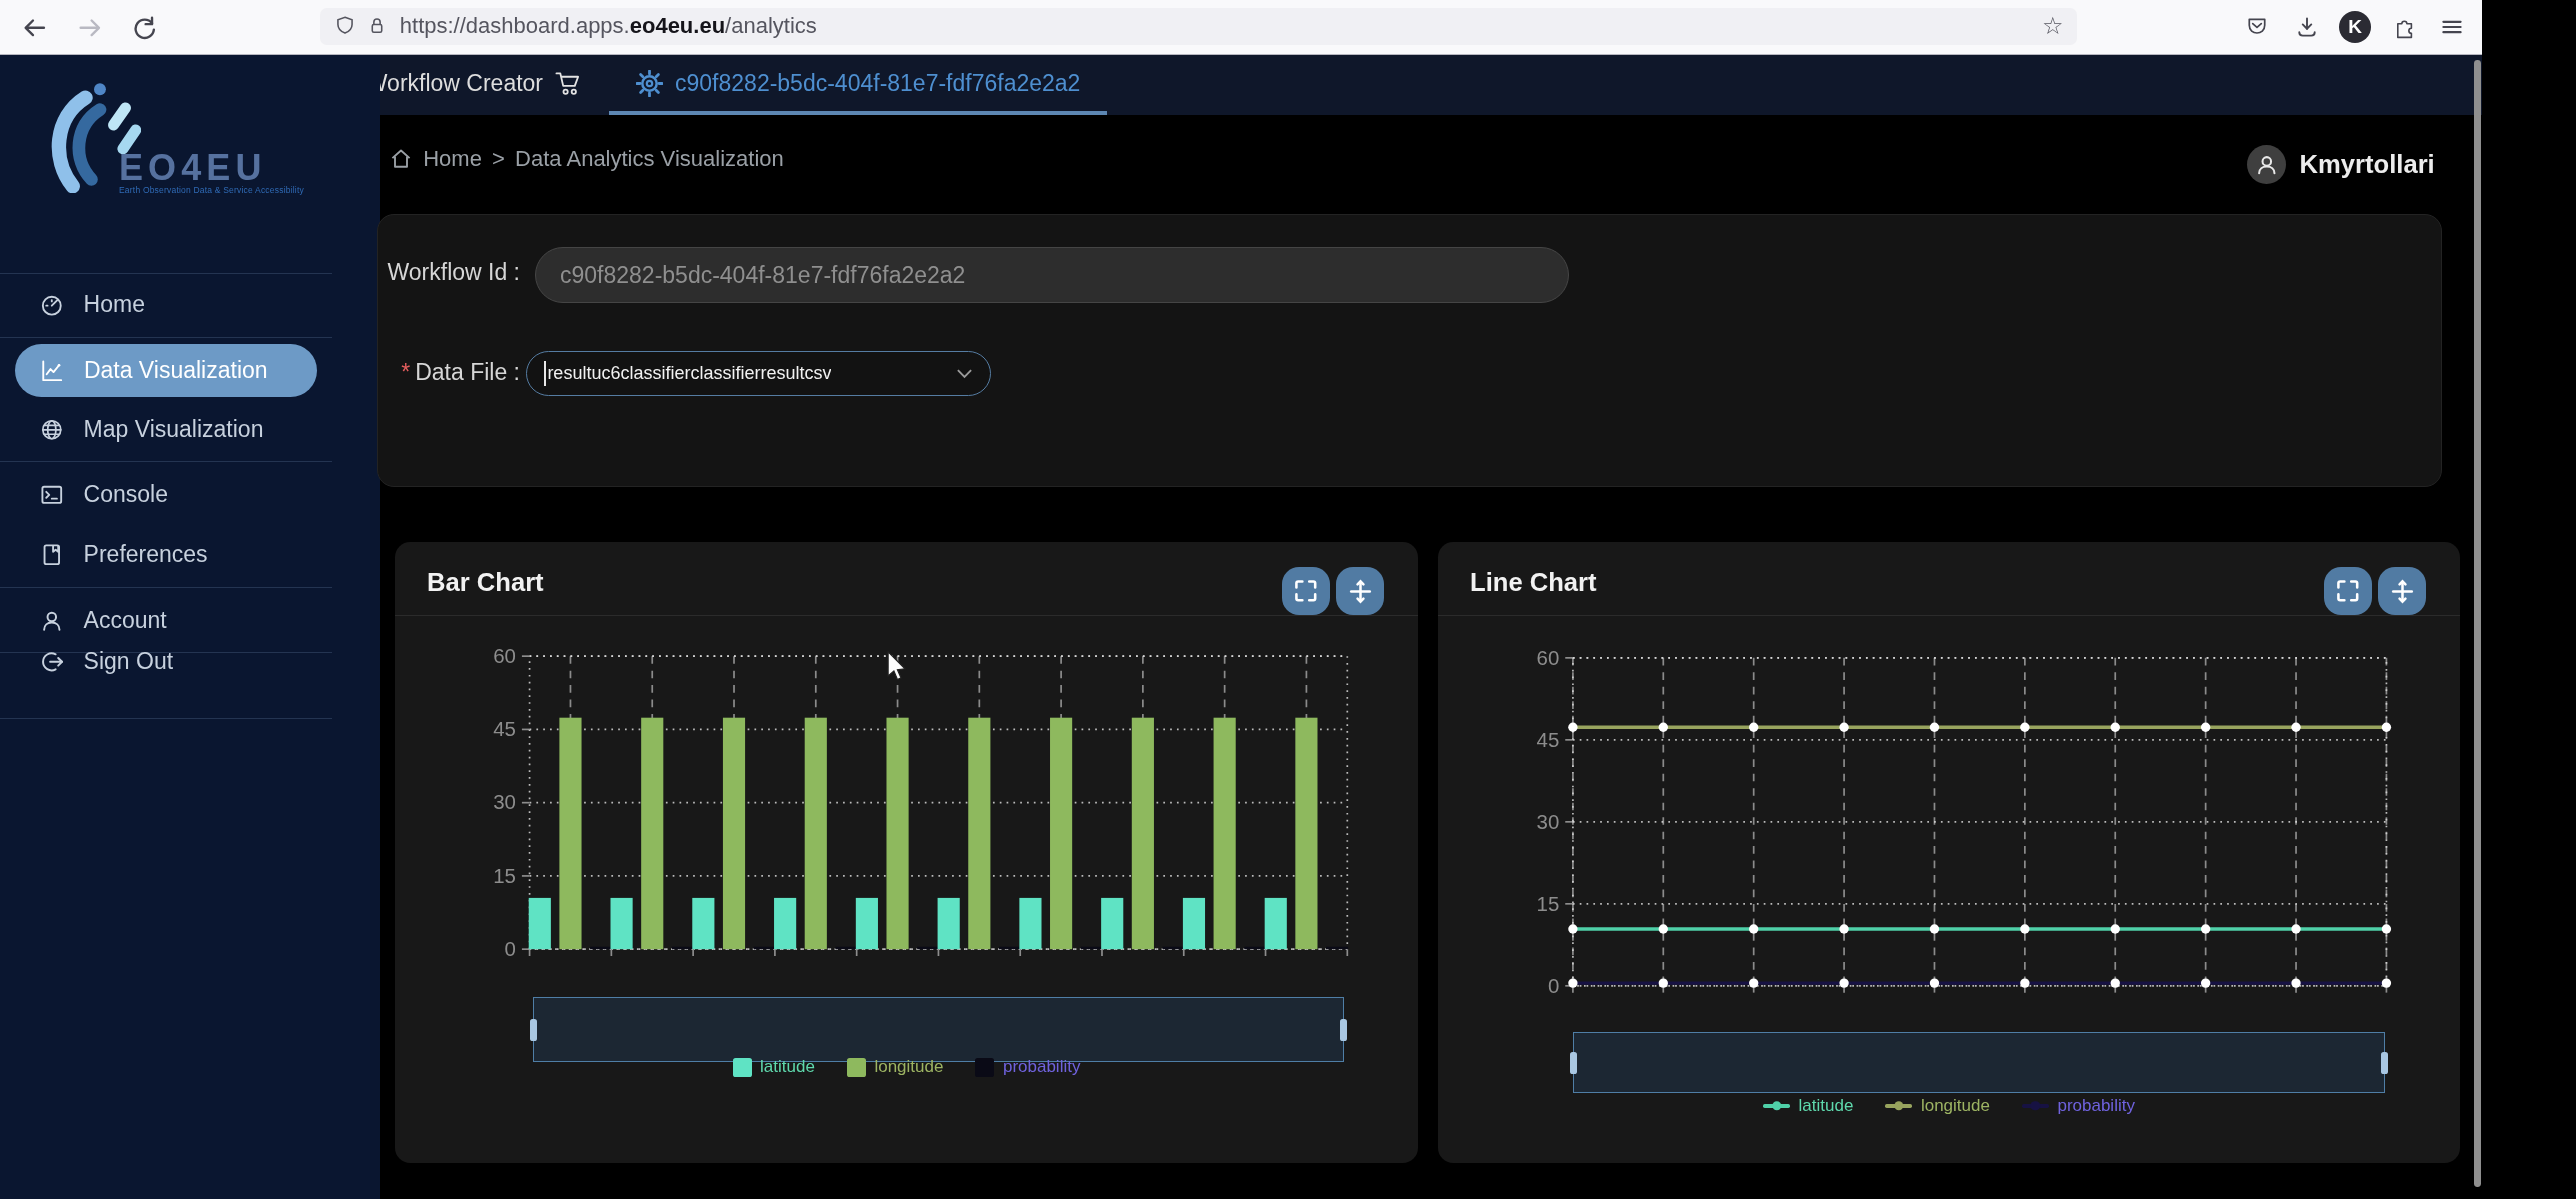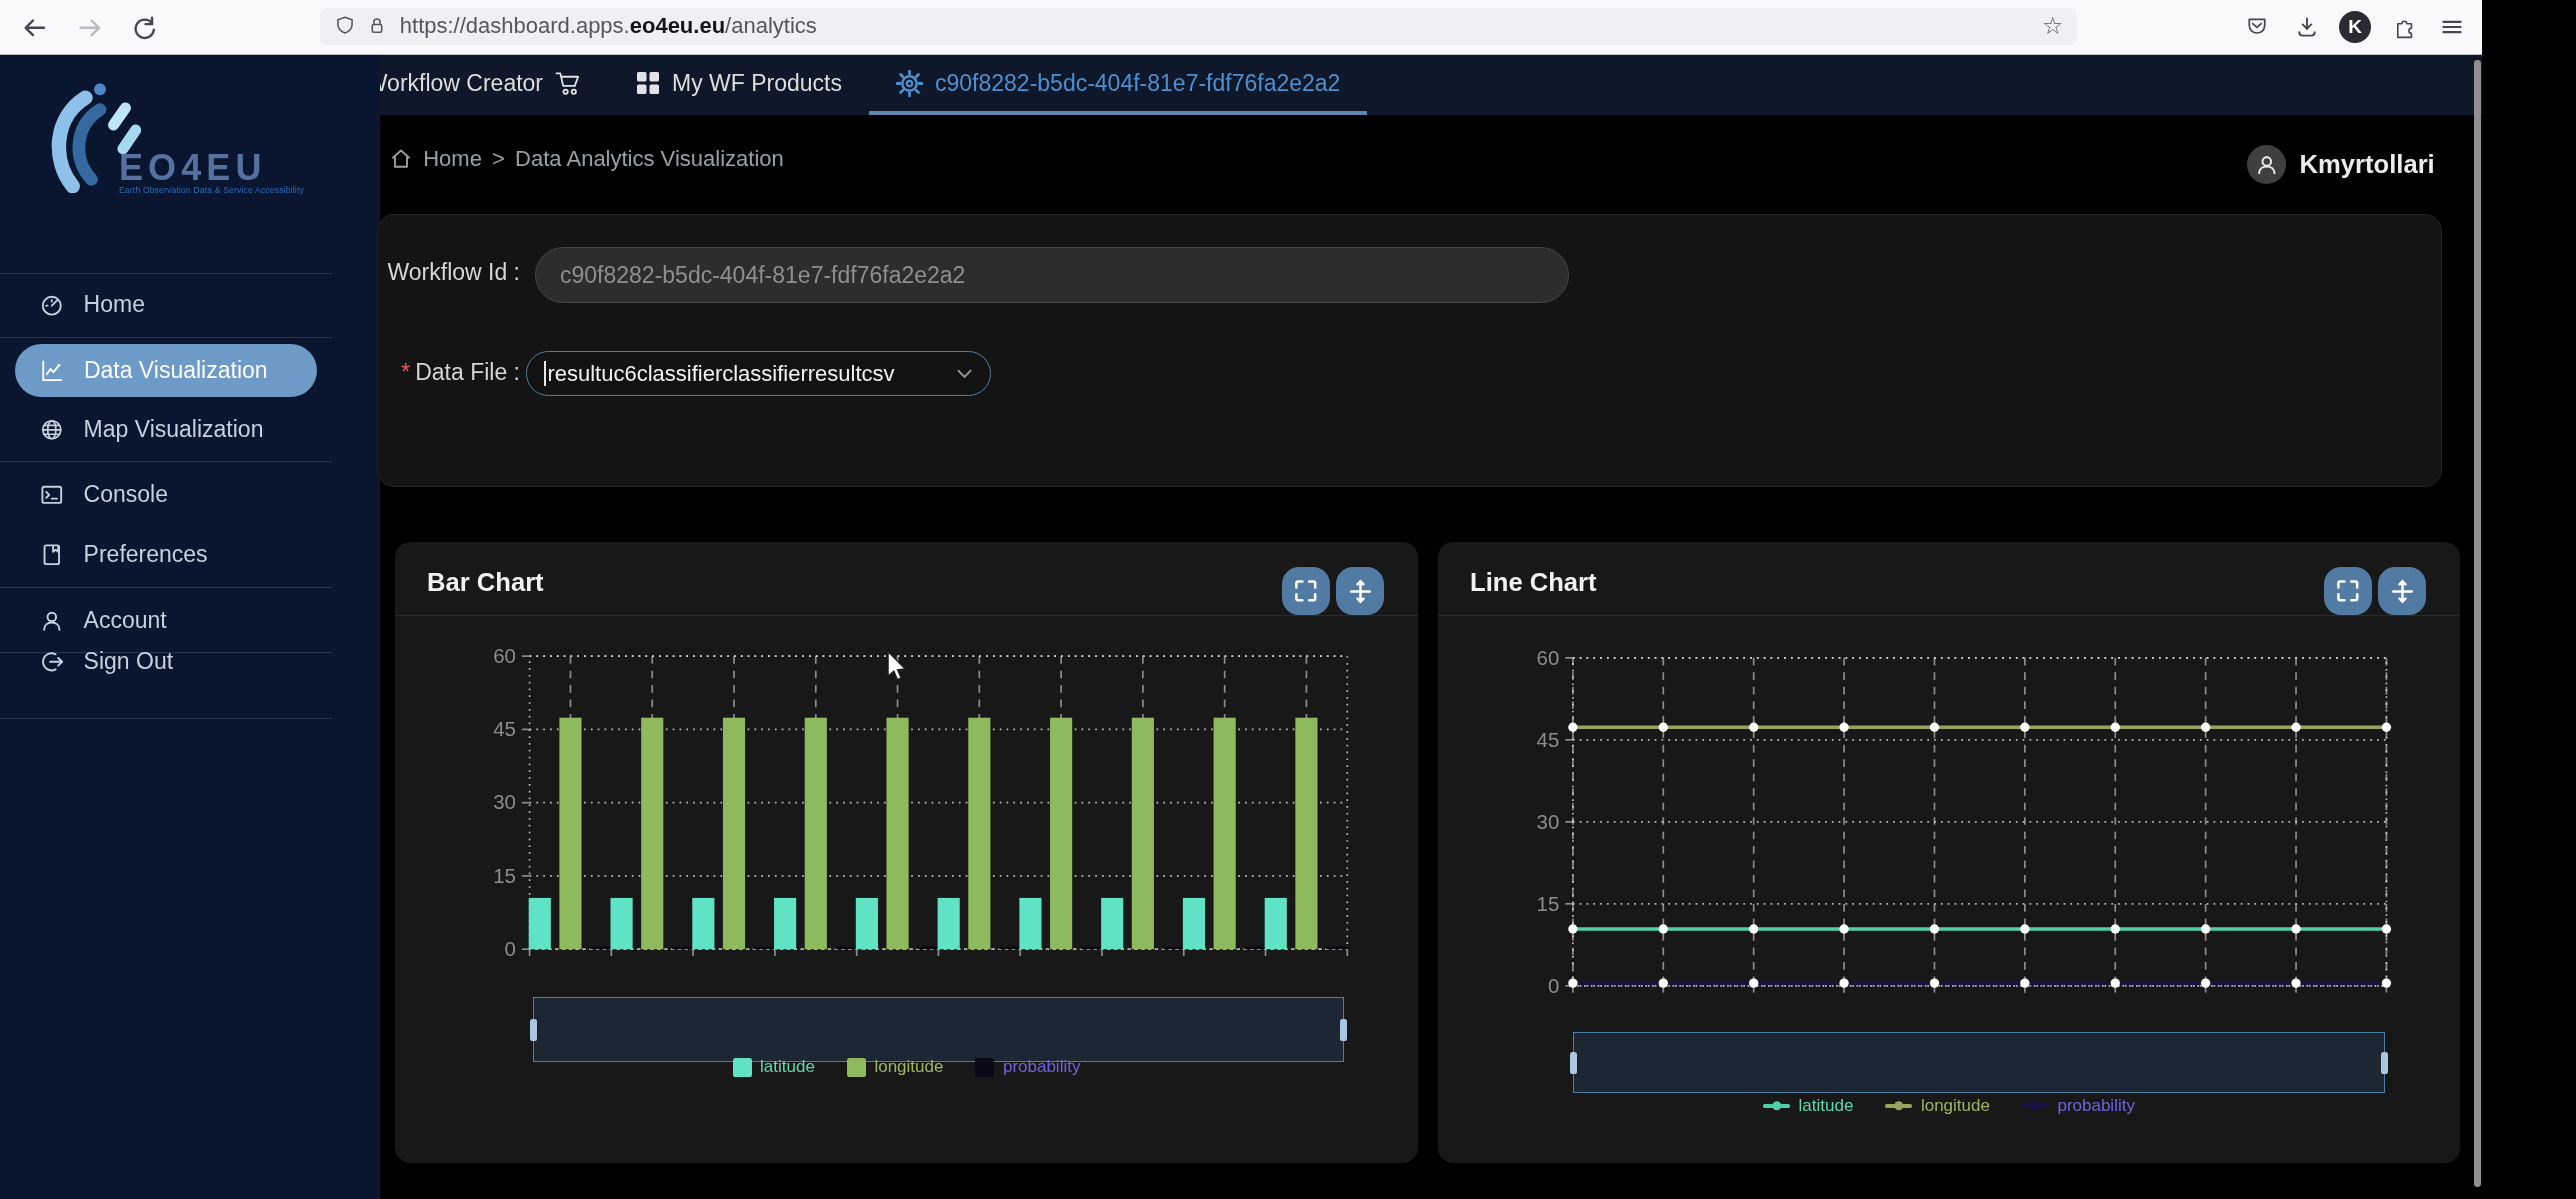--- a/index.html
+++ b/index.html
@@ -40,21 +40,21 @@
   
   .breadcrumb { position:absolute; left:389px; top:143px; height:31px; display:flex; align-items:center; gap:10.2px; font-size:22px; color:#9aa0a6; }
   .user-chip { position:absolute; left:2247px; top:145px; display:flex; align-items:center; gap:13.6px; }
   .user-avatar { width:39px; height:39px; border-radius:50%; background:#3f3f3f; display:flex; align-items:center; justify-content:center; color:#e9e9e9; }
   .user-name { font-size:25.6px; font-weight:700; color:#ececec; }
 
   .form-panel { position:absolute; left:377px; top:214px; width:2065px; height:273px; background:#141414; border-radius:17px; border:0.9px solid #232323; }
   .f-label { position:absolute; left:0; width:142px; font-size:23px; color:#d6d6d6; text-align:right; white-space:nowrap; }
   .req { color:#e25d5d; margin-right:5.1px; }
   .wf-input { position:absolute; left:157px; top:32px; width:1034px; height:56px; background:#2d2d2d; border:0.9px solid #454545; border-radius:28px; color:#8f8f8f; font-size:23px; display:flex; align-items:center; padding-left:24px; white-space:nowrap; }
-  .df-select { position:absolute; left:148px; top:136px; width:465px; height:45px; background:#121212; border:1.7px solid #557ca2; border-radius:23px; color:#f2f2f2; font-size:22px; display:flex; align-items:center; padding:0 17px; cursor:pointer; }
+  .df-select { position:absolute; left:148px; top:136px; width:465px; height:45px; background:#121212; border:1.7px solid #557ca2; border-radius:23px; color:#f2f2f2; font-size:18px; display:flex; align-items:center; padding:0 17px; cursor:pointer; }
   .df-select .caret-line { width:1.7px; height:25.6px; background:#e8e8e8; margin-right:1.7px; }
   .df-select .val { white-space:nowrap; overflow:hidden; }
   .df-select .chev { margin-left:auto; color:#9a9a9a; display:flex; }
 
   
   .card { position:absolute; top:542px; height:621px; background:#181818; border-radius:15.3px; }
   .card.bar { left:395px; width:1023px; }
   .card.line { left:1438px; width:1022px; }
   .card-title { position:absolute; left:32px; top:25.6px; font-size:25.6px; font-weight:700; color:#f2f2f2; }
   .card-hdr-line { position:absolute; left:0; top:73px; width:100%; height:0.9px; background:#2b2b2b; }
@@ -145,31 +145,20 @@
   <div class="tabbar" id="tabbar">
       <div class="tab">
         <span>Workflow Creator</span>
         <span class="ticon">
           <svg width="27" height="27" viewBox="0 0 28 26" fill="none" stroke="currentColor" stroke-width="1.9" stroke-linecap="round" stroke-linejoin="round">
             <path d="M1.5 2.5 h4 l3 13 h12 l3.5 -9.5 H7"></path>
             <circle cx="11" cy="21.5" r="2.2"></circle>
             <circle cx="19.5" cy="21.5" r="2.2"></circle>
           </svg>
         </span>
-      </div>
-      <div class="tab">
-        <span class="ticon">
-          <svg width="24" height="24" viewBox="0 0 24 24" fill="currentColor">
-            <rect x="1" y="1" width="9.5" height="9.5" rx="1.5"></rect>
-            <rect x="13.5" y="1" width="9.5" height="9.5" rx="1.5"></rect>
-            <rect x="1" y="13.5" width="9.5" height="9.5" rx="1.5"></rect>
-            <rect x="13.5" y="13.5" width="9.5" height="9.5" rx="1.5"></rect>
-          </svg>
-        </span>
-        <span>My WF Products</span>
       </div>
       <div class="tab active">
         <span class="ticon">
           <svg width="27" height="27" viewBox="0 0 30 30" fill="none" stroke="currentColor" stroke-linecap="round">
             <circle cx="15" cy="15" r="8" stroke-width="2.8"></circle>
             <circle cx="15" cy="15" r="3" stroke-width="2.4"></circle>
             <g stroke-width="3.1">
               <line x1="25.5" y1="15" x2="29" y2="15"></line>
               <line x1="22.4" y1="22.4" x2="24.9" y2="24.9"></line>
               <line x1="15" y1="25.5" x2="15" y2="29"></line>

